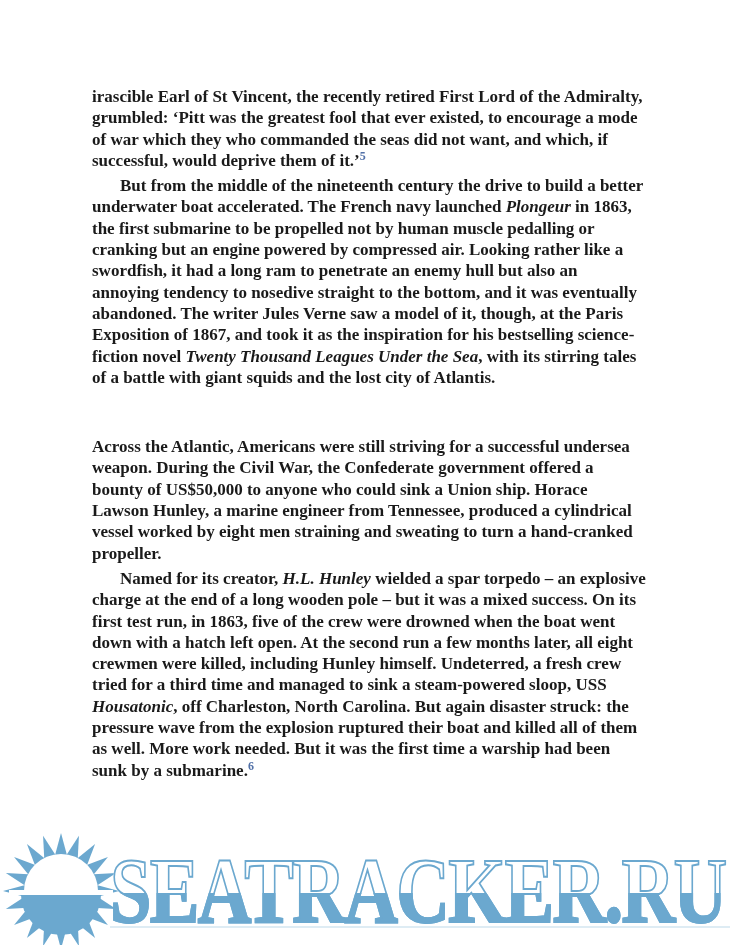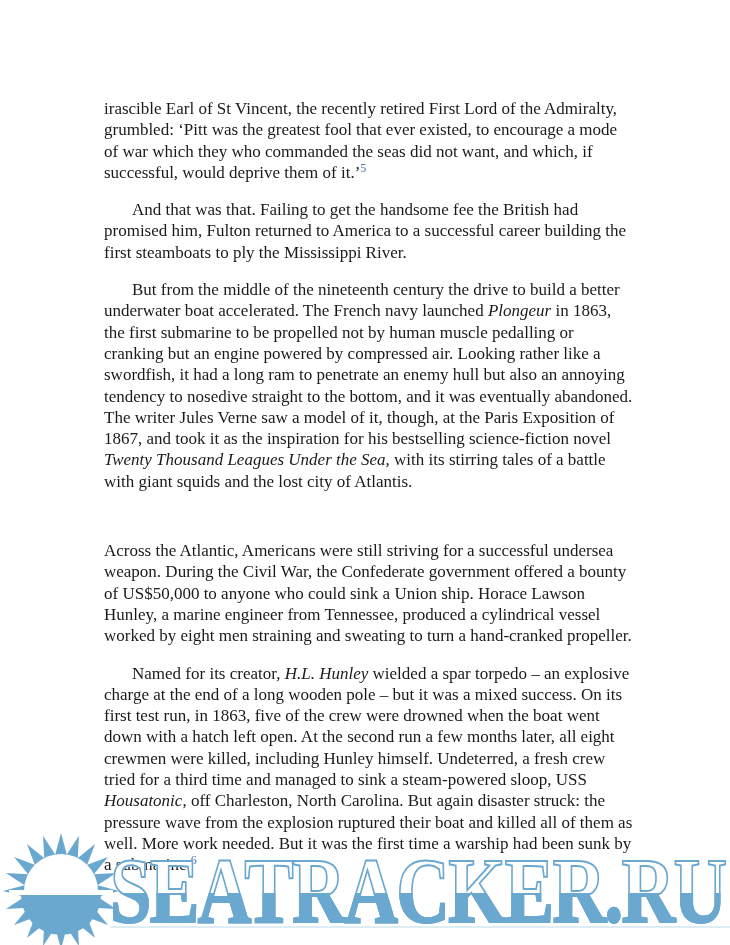--- a/index.html
+++ b/index.html
@@ -12,21 +12,21 @@
   }
   .text-column{
     position:absolute;
     left:88px;top:82px;
     width:562px;
     font-size:17px;
     line-height:21.3px;
     color:var(--text-color,#1a1a1a);
     text-align:left;
   }
-  .text-column p{margin:16px;}
+  .text-column p{margin:4px;font-weight:bold;}
   .text-column p.indent{text-indent:28px;}
   .text-column p.section-break{margin-top:48px;}
   sup.footnote{
     color:var(--link-color,#5271a8);
     font-size:12px;
     line-height:0;
     vertical-align:baseline;
     position:relative;
     top:-6px;
     cursor:pointer;
@@ -70,21 +70,20 @@
     opacity:0.22;
   }
 </style>
 </head>
 <body>
 
 <div class="page">
 
   <div class="text-column">
       <p class=""><span>irascible Earl of St Vincent, the recently retired First Lord of the Admiralty, grumbled: ‘Pitt was the greatest fool that ever existed, to encourage a mode of war which they who commanded the seas did not want, and which, if successful, would deprive them of it.’</span><sup class="footnote">5</sup></p>
-      <p class="indent "><span>And that was that. Failing to get the handsome fee the British had promised him, Fulton returned to America to a successful career building the first steamboats to ply the Mississippi River.</span></p>
       <p class="indent "><span>But from the middle of the nineteenth century the drive to build a better underwater boat accelerated. The French navy launched </span><i>Plongeur</i><span> in 1863, the first submarine to be propelled not by human muscle pedalling or cranking but an engine powered by compressed air. Looking rather like a swordfish, it had a long ram to penetrate an enemy hull but also an annoying tendency to nosedive straight to the bottom, and it was eventually abandoned. The writer Jules Verne saw a model of it, though, at the Paris Exposition of 1867, and took it as the inspiration for his bestselling science-fiction novel </span><i>Twenty Thousand Leagues Under the Sea</i><span>, with its stirring tales of a battle with giant squids and the lost city of Atlantis.</span></p>
       <p class="section-break"><span>Across the Atlantic, Americans were still striving for a successful undersea weapon. During the Civil War, the Confederate government offered a bounty of US$50,000 to anyone who could sink a Union ship. Horace Lawson Hunley, a marine engineer from Tennessee, produced a cylindrical vessel worked by eight men straining and sweating to turn a hand-cranked propeller.</span></p>
       <p class="indent "><span>Named for its creator, </span><i>H.L. Hunley</i><span> wielded a spar torpedo – an explosive charge at the end of a long wooden pole – but it was a mixed success. On its first test run, in 1863, five of the crew were drowned when the boat went down with a hatch left open. At the second run a few months later, all eight crewmen were killed, including Hunley himself. Undeterred, a fresh crew tried for a third time and managed to sink a steam-powered sloop, USS </span><i>Housatonic</i><span>, off Charleston, North Carolina. But again disaster struck: the pressure wave from the explosion ruptured their boat and killed all of them as well. More work needed. But it was the first time a warship had been sunk by a submarine.</span><sup class="footnote">6</sup></p>
     </div>
 
   <div class="watermark">
     <svg class="sun" viewBox="-62 -62 124 124" xmlns="http://www.w3.org/2000/svg">
       <defs>
         <polygon id="ray" points="0,-58 7,-32 -7,-32"></polygon>
       </defs>

